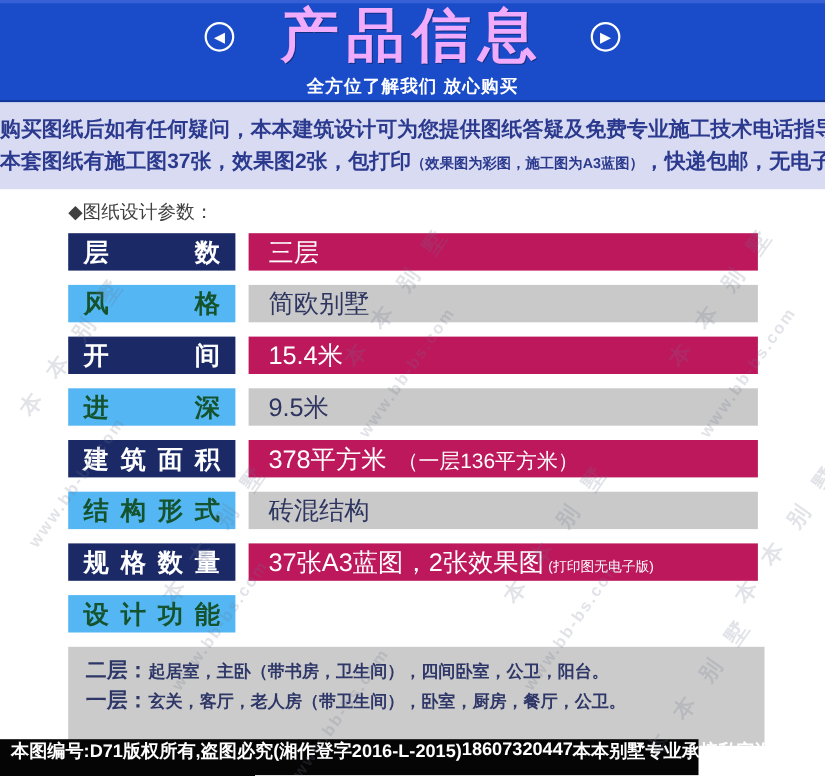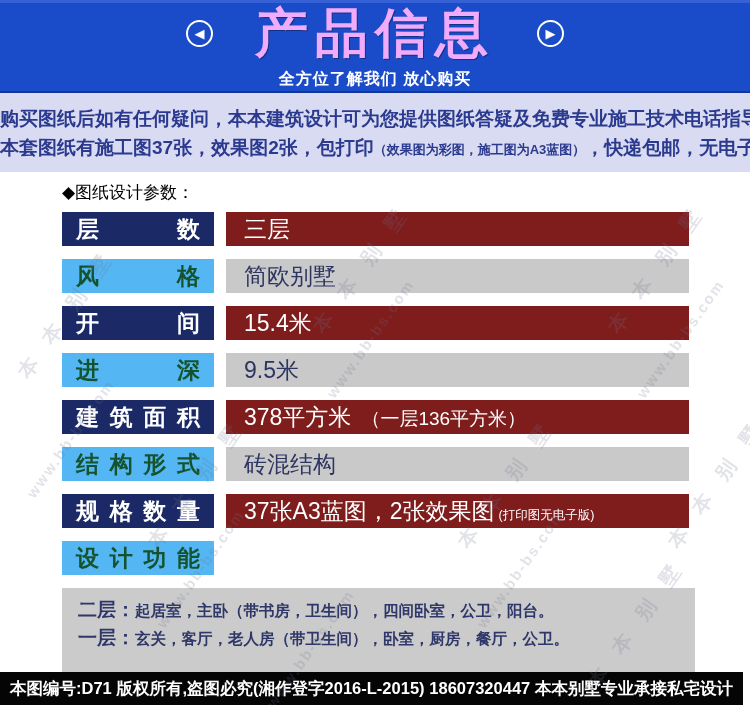--- a/index.html
+++ b/index.html
@@ -26,51 +26,51 @@
   }
   .subtitle{color:#ffffff;font-size:16px;font-weight:bold;margin-top:9px;letter-spacing:1px;}
   
   .notice{
     box-sizing:border-box;height:79px;background:#d8dbf2;
     padding-top:11px;text-align:center;color:#2b3a8e;font-weight:bold;
   }
   .notice .line{font-size:19px;line-height:29px;white-space:nowrap;}
   .notice .small{font-size:13px;}
   
-  .params-heading{margin:10px 0 0 62px;font-size:17px;color:#000000;height:22px;line-height:22px;}
+  .params-heading{margin:10px 0 0 62px;font-size:17px;color:#404040;height:22px;line-height:22px;}
   
   .param-table{margin:8px 0 0 62px;}
   .param-row{display:flex;gap:12px;margin-bottom:13px;height:34px;border-radius:14px;}
   .plabel{
     box-sizing:border-box;width:152px;height:34px;line-height:34px;
     padding:0 14px;font-size:23px;font-weight:bold;
     text-align:justify;text-align-last:justify;
   }
   .plabel.navy{background:#1b2a66;color:#ffffff;}
   .plabel.blue{background:#54b6f3;color:#14532d;}
   .pvalue{
     box-sizing:border-box;width:463px;height:34px;line-height:34px;
     padding-left:18px;font-size:23px;white-space:nowrap;
   }
-  .pvalue.dark{background:#7f1d1d;color:#ffffff;}
+  .pvalue.dark{background:#be185d;color:#ffffff;}
   .pvalue.light{background:#c9c9c9;color:#2e3560;}
   .pvalue .note{font-size:19px;margin-left:10px;}
   .pvalue .note.tight{margin-left:4px;font-size:12.5px;}
   
   .floors{
     box-sizing:border-box;width:633px;height:90px;margin:2px 0 0 62px;
     background:#cbcbcb;padding:8px 0 0 16px;color:#2e3768;
   }
   .floor-line{line-height:27px;white-space:nowrap;}
   .floor-line .fname{font-size:19px;font-weight:bold;}
   .floor-line .frooms{font-size:15.5px;font-weight:bold;}
   
   .footer{
-    box-sizing:border-box;position:absolute;left:0;bottom:0;width:743px;height:33px;
-    background:#050505;color:#ffffff;display:flex;align-items:center;
+    box-sizing:border-box;position:absolute;left:0;bottom:0;width:635px;height:33px;
+    background:#050505;color:#ffffff;display:flex;
     justify-content:space-between;padding:0 10px;font-size:16.5px;font-weight:bold;
     white-space:nowrap;
   }
   
   .wm-layer{position:absolute;inset:0;pointer-events:none;z-index:6;}
   .wm{
     position:absolute;transform:rotate(-55deg);color:rgba(110,115,140,0.20);
     font-weight:bold;white-space:nowrap;
   }
   .wm.chars{font-size:20px;letter-spacing:8px;}

